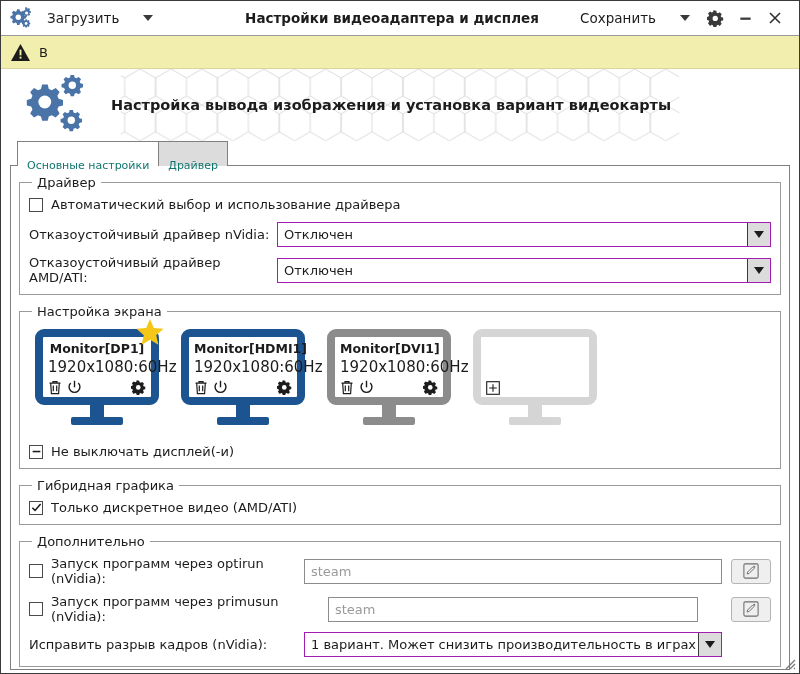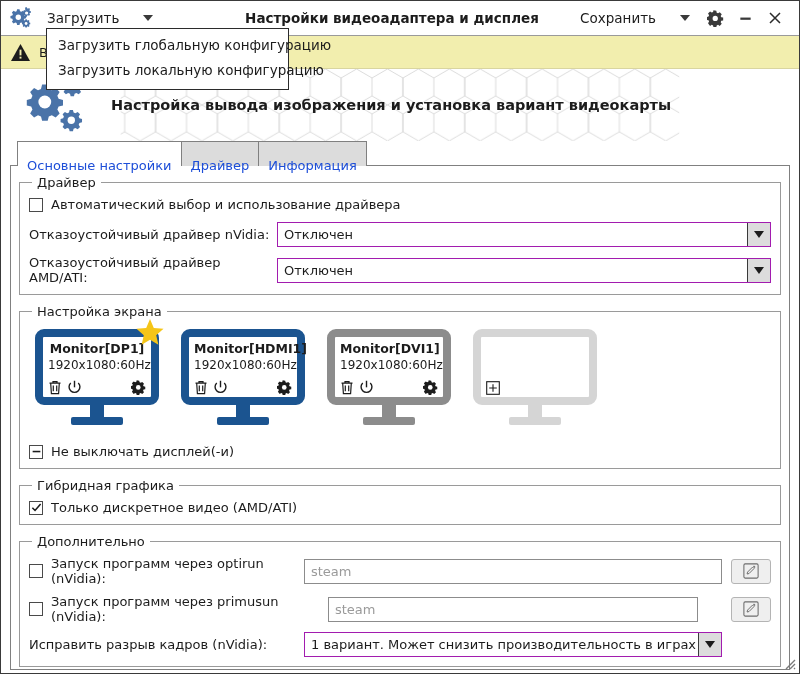--- a/index.html
+++ b/index.html
@@ -124,21 +124,21 @@
   .tabs {
     position: relative;
     display: flex; align-items: flex-end;
     height: 25px;
     padding-left: 16px;
     z-index: 4;
   }
   .tab {
     height: 24px; line-height: 23px;
     padding: 12px 9px;
-    font-size: 13px; color: #1d4ed8;
+    font-size: 11px; color: #0f766e;
     border: 1px solid #808080;
     border-bottom: none;
     background: #dcdcdc;
     cursor: default;
     margin-right: -1px;
   }
   .tab.active {
     background: #ffffff;
     position: relative;
     z-index: 5;
@@ -257,21 +257,21 @@
   }
   .mon.gray .mon-screen { border-color: #8c8c8c; }
   .mon.empty .mon-screen { border-color: #d5d5d5; height: 76px; }
   .mon-name {
     font-size: 12.5px; font-weight: bold;
     color: #1c1c1c; text-align: center;
     white-space: nowrap;
     margin-top: 1px;
   }
   .mon-res {
-    font-size: 12px; color: #1c1c1c;
+    font-size: 15px; color: #1c1c1c;
     text-align: center; white-space: nowrap;
     margin-top: 2px;
   }
   .mon-icons {
     margin-top: auto;
     display: flex; align-items: center;
     gap: 5px;
   }
   .mon-icons .spacer { flex: 1; }
   .mon-stand {
@@ -354,24 +354,20 @@
 
   <div class="warn-bar">
     <svg width="21" height="19" viewBox="0 0 22 20">
       <path d="M11 1 L21 19 L1 19 Z" fill="#1c1c1c"></path>
       <rect x="10" y="7" width="2" height="6" fill="#f2eeae"></rect>
       <rect x="10" y="14.4" width="2" height="2" fill="#f2eeae"></rect>
     </svg>
     <span class="warn-text">В</span>
   </div>
 
-  <div class="dropdown-menu">
-    <div class="mi">Загрузить глобальную конфигурацию</div>
-    <div class="mi">Загрузить локальную конфигурацию</div>
-  </div>
 
   <div class="hdr">
     <svg class="hdr-hex" viewBox="0 0 800 72" preserveAspectRatio="none">
       <defs>
         <pattern id="hexpat" width="62" height="72" patternUnits="userSpaceOnUse">
           <g fill="none" stroke="#b9b9b9" stroke-width="1">
             <path d="M15.5 0 L0 9 L0 27 L15.5 36 L31 27 L31 9 Z"></path>
             <path d="M46.5 0 L31 9 L31 27 L46.5 36 L62 27 L62 9 Z"></path>
             <path d="M15.5 36 L0 45 L0 63 L15.5 72 L31 63 L31 45 Z"></path>
             <path d="M46.5 36 L31 45 L31 63 L46.5 72 L62 63 L62 45 Z"></path>
@@ -393,21 +389,20 @@
         </g>
       </svg>
     </div>
 
     <div class="hdr-title">Настройка вывода изображения и установка вариант видеокарты</div>
   </div>
 
   <div class="tabs">
     <div class="tab active">Основные настройки</div>
     <div class="tab">Драйвер</div>
-    <div class="tab">Информация</div>
   </div>
 
   <div class="panel">
 
     <fieldset class="grp">
       <legend>Драйвер</legend>
 
       <div class="row" style="margin-bottom:10px;">
         <label class="cb-row">
           <span class="cbox">

